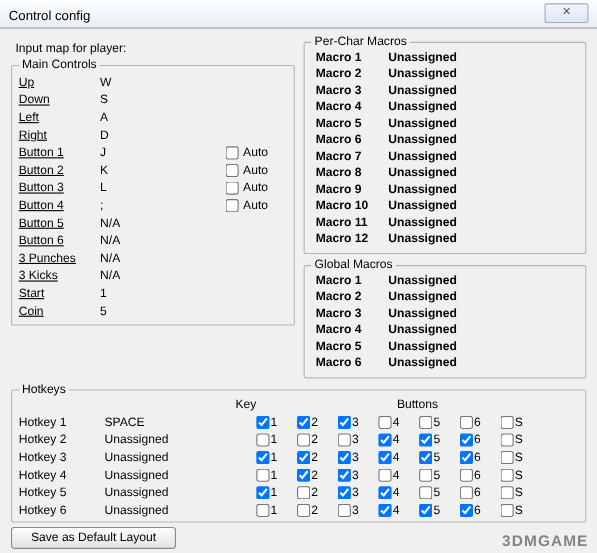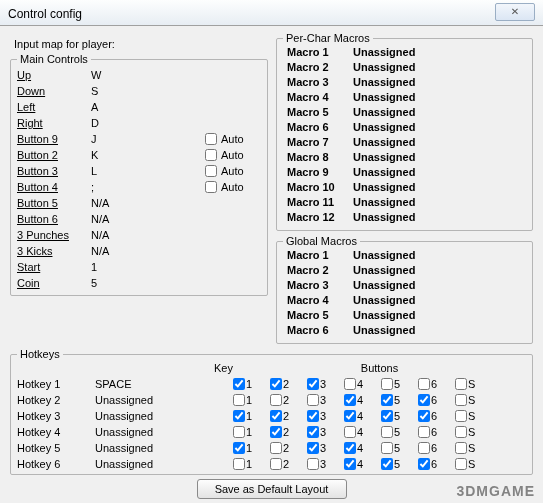--- a/index.html
+++ b/index.html
@@ -74,21 +74,21 @@
   .hk-btn.s { width: 28px; }
   .btn {
     height: 20px;
     background: linear-gradient(#fdfdfd,#e3e3e3);
     border: 1px solid #8a8a8a;
     border-radius: 3px;
     font-size: 11px;
     padding: 0 10px;
     display:inline-flex; align-items:center; justify-content:center;
   }
-  .btnrow1 { display:flex; justify-content:center; gap:14px; margin-top:4px; }
+  .btnrow1 { display:flex; gap:14px; margin-top:4px; }
   .watermark {
     position:absolute; right:8px; bottom:4px; font-size:14px; font-weight:bold;
     color:#555; opacity:.7; letter-spacing:1px;
   }
 </style>
 </head>
 <body>
 
 <div class="titlebar">
   <span>Control config</span>
@@ -114,21 +114,21 @@
             </div>
             <div class="ctrl-row">
               <span class="ctrl-label">Left</span>
     <span class="ctrl-val">A</span>
             </div>
             <div class="ctrl-row">
               <span class="ctrl-label">Right</span>
     <span class="ctrl-val">D</span>
             </div>
             <div class="ctrl-row">
-              <span class="ctrl-label">Button 9</span>
+              <span class="ctrl-label">Button 1</span>
     <span class="ctrl-val">J</span>
               <span class="auto-box">
                 <input type="checkbox" style="">
                 <span>Auto</span>
               </span>
             </div>
             <div class="ctrl-row">
               <span class="ctrl-label">Button 2</span>
     <span class="ctrl-val">K</span>
               <span class="auto-box">

